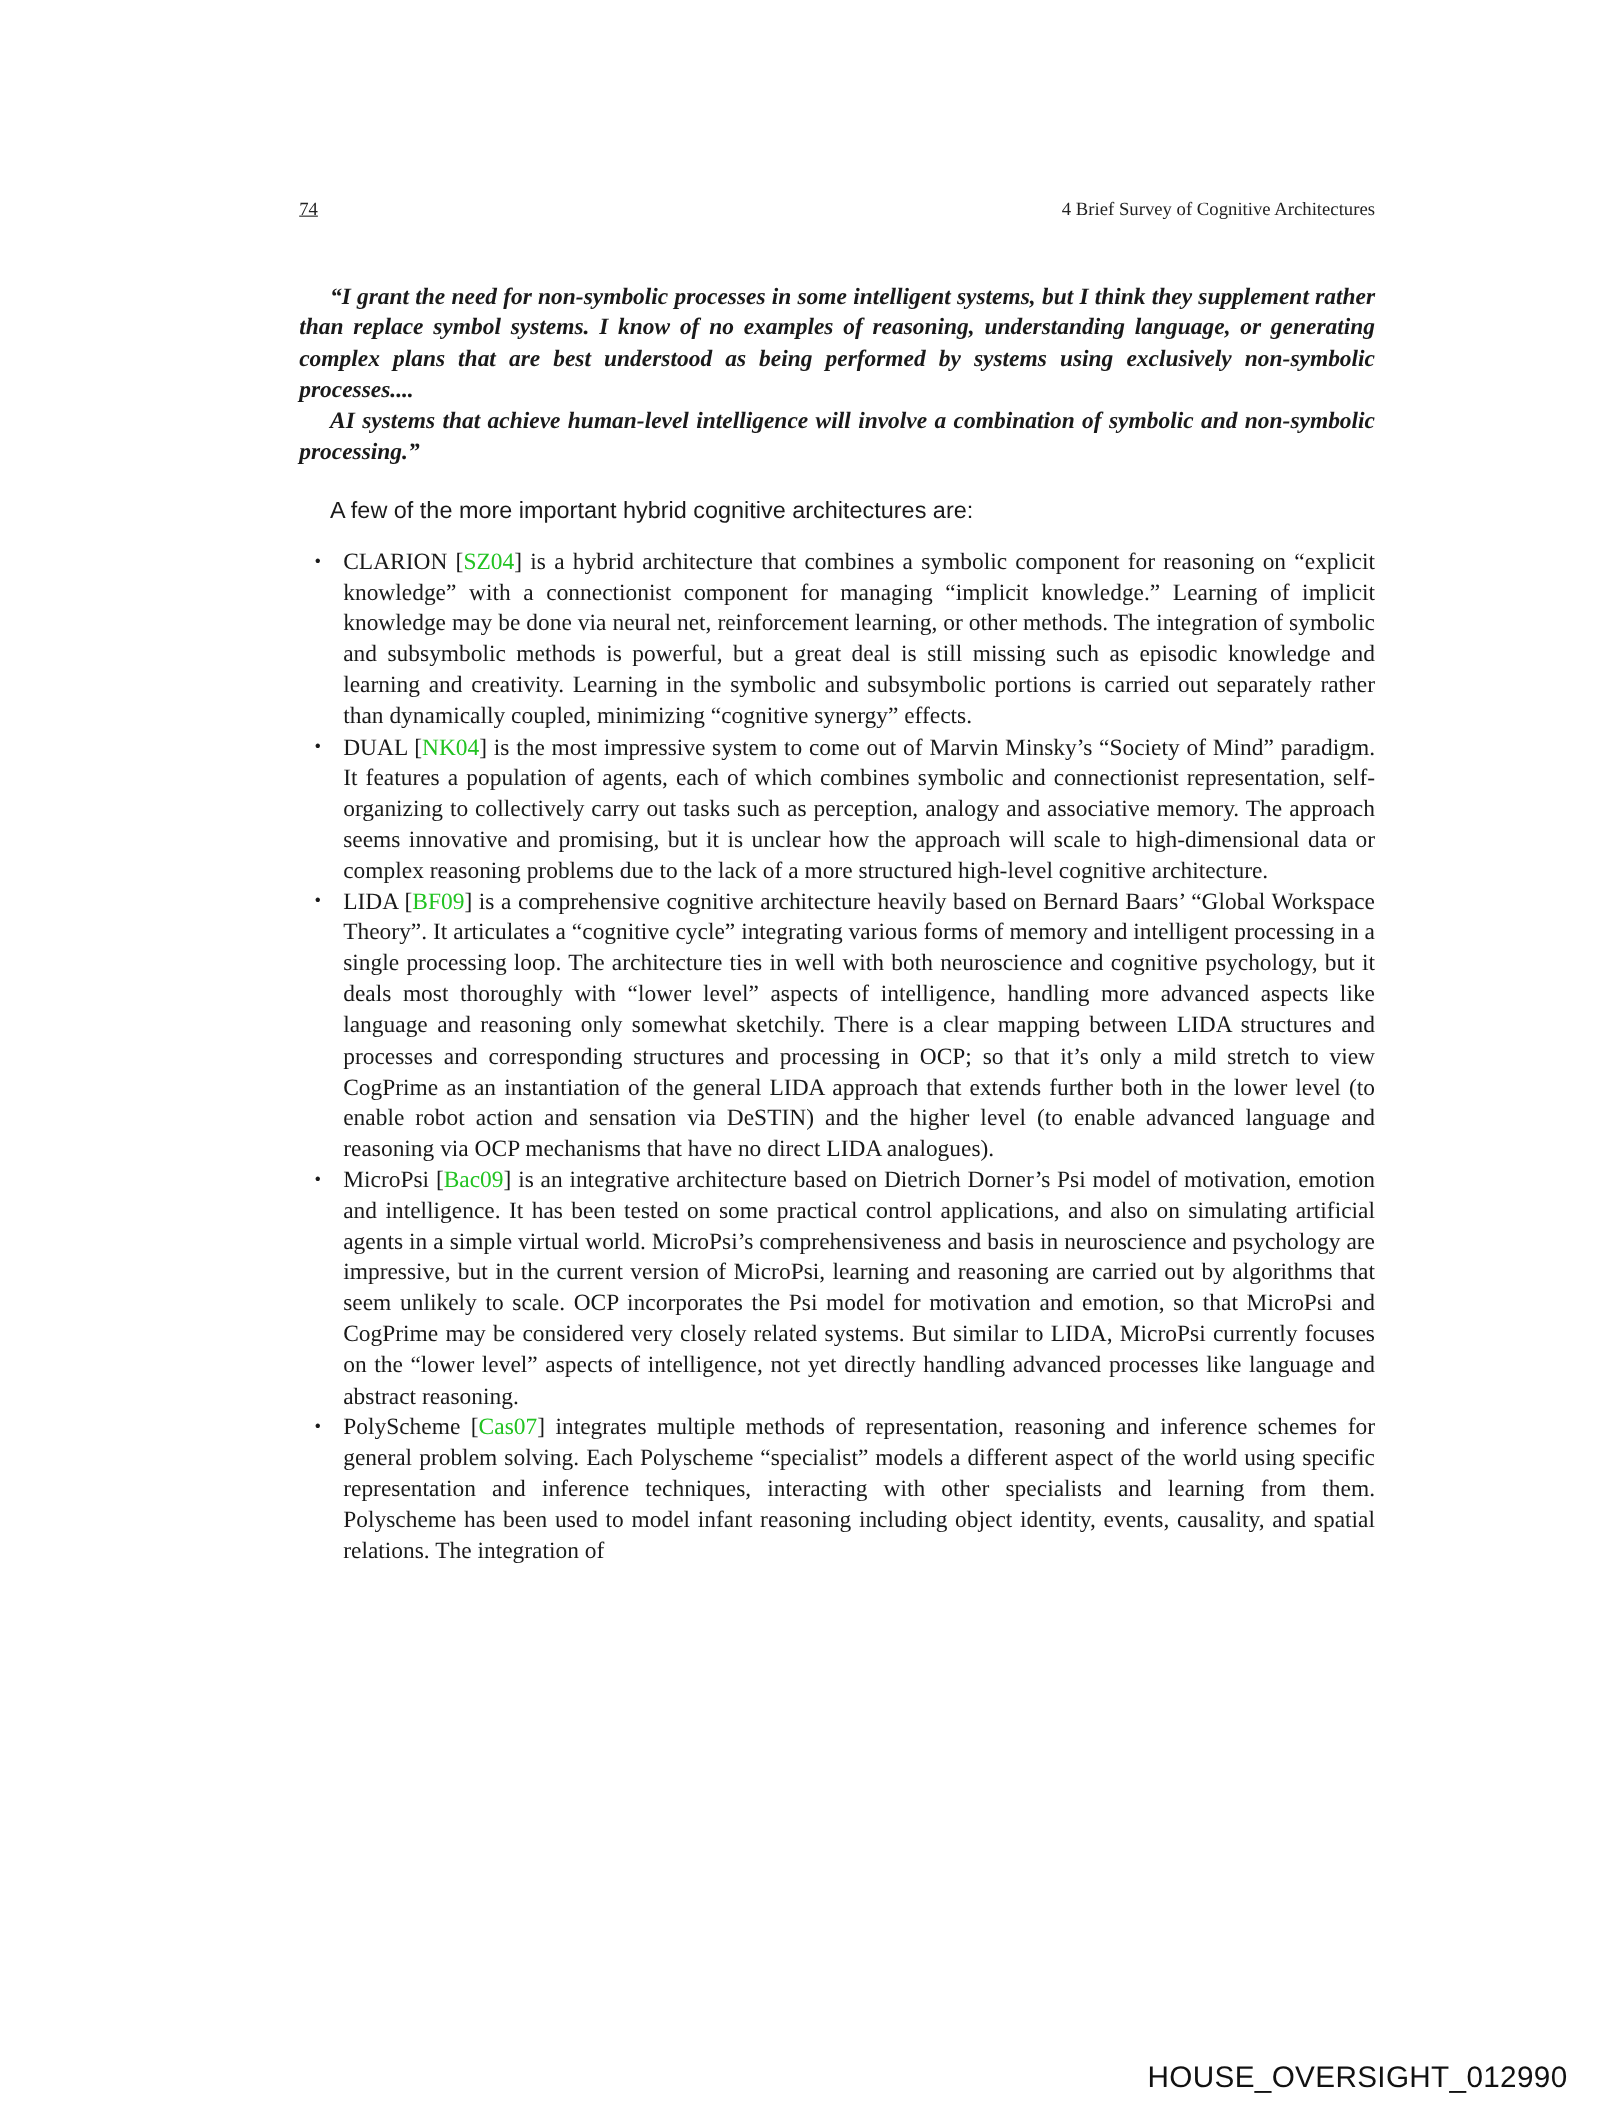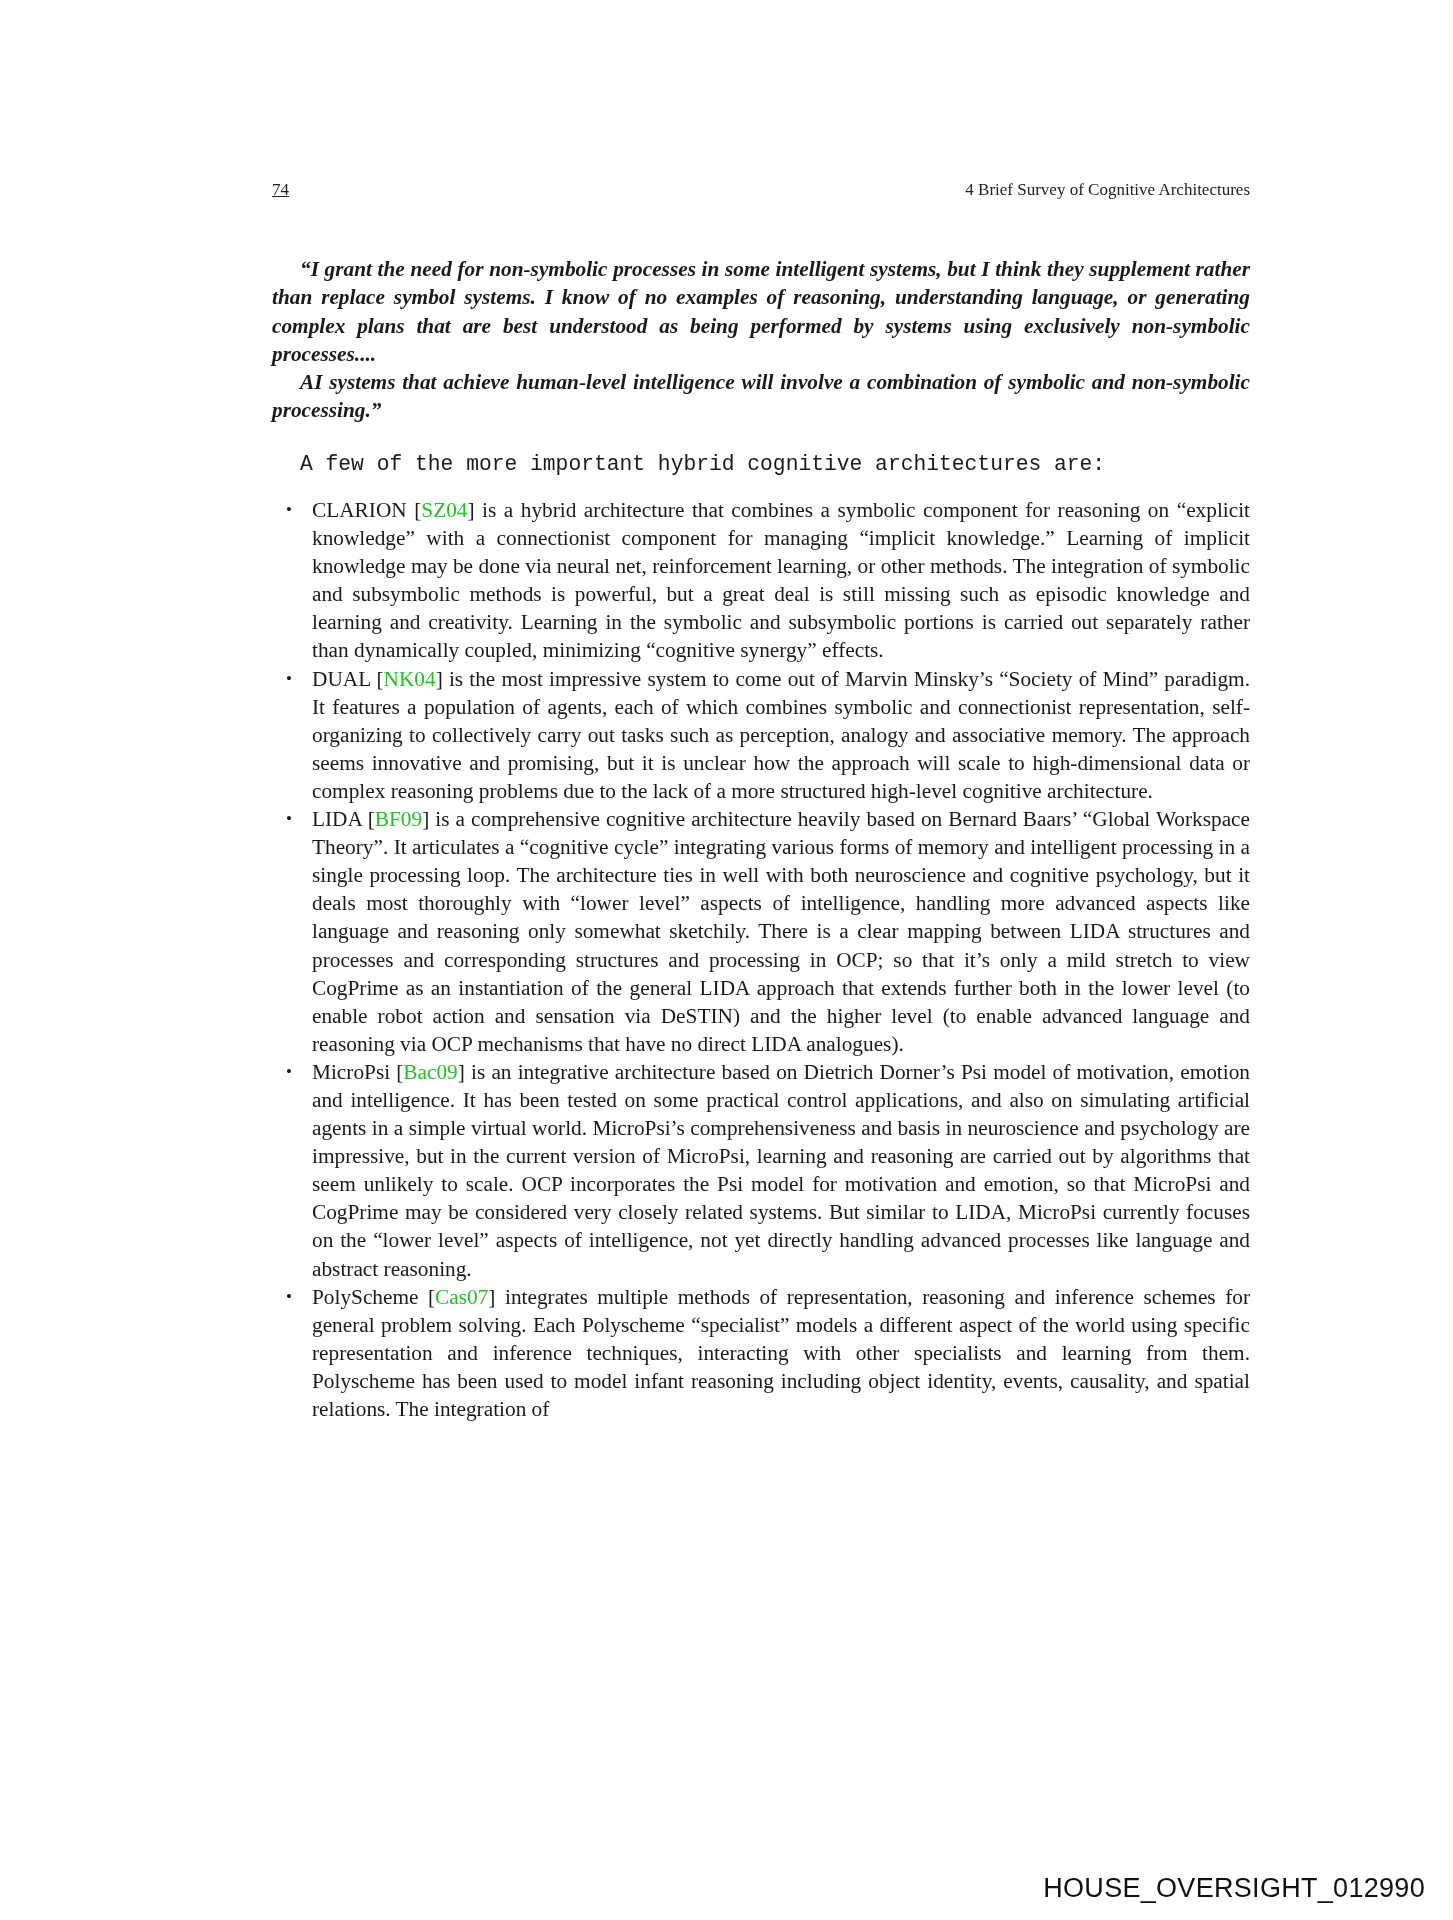--- a/index.html
+++ b/index.html
@@ -45,21 +45,21 @@
       text-align: justify;
       color: #1a1a1a;
       font-weight: bold;
     }
     .quote p { margin: 0; text-indent: 28px; }
 
     .intro {
       position: absolute;
       top: 450px;
       left: 28px;
-      font-family: Liberation Mono, monospace;
+      font-family: Liberation Sans, sans-serif;
       font-size: 21.3px;
       line-height: 28.3px;
     }
 
     .arch-list {
       position: absolute;
       top: 496px;
       left: 0;
       width: 978px;
       margin: 0;

